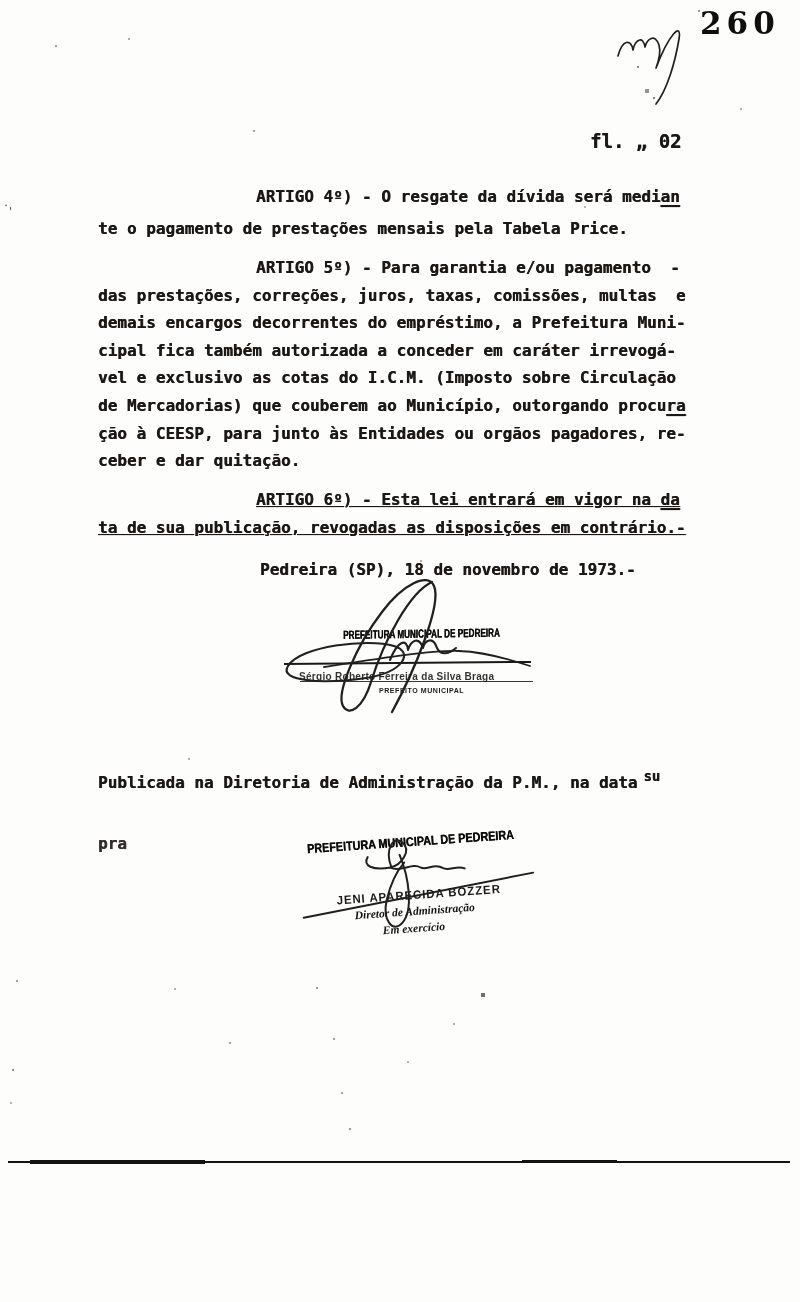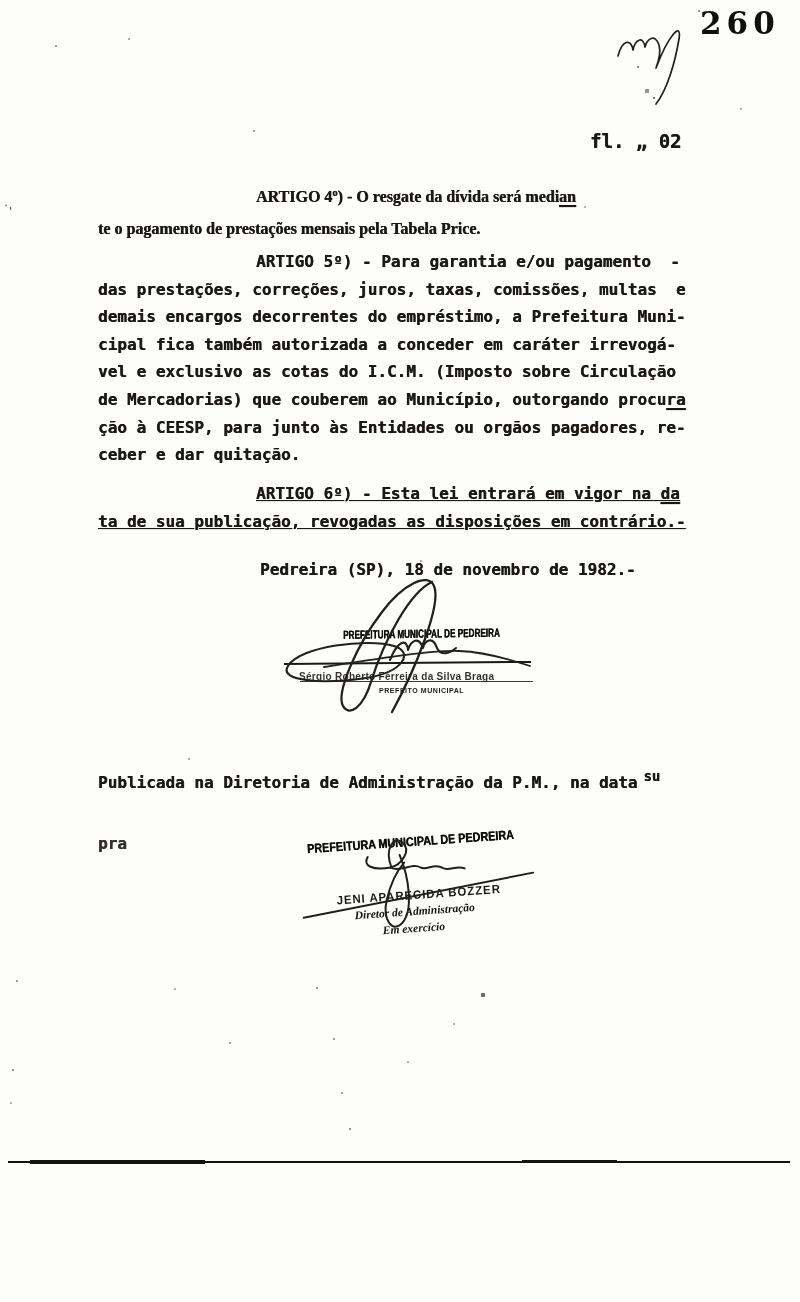--- a/index.html
+++ b/index.html
@@ -20,22 +20,22 @@
     color:#1b1814;
     text-shadow:0.4px 0 0 rgba(20,18,15,.75), 0 0.3px 0 rgba(20,18,15,.4);
     white-space:pre;
     letter-spacing:0px;
   }
   .abs{position:absolute;}
   
   #body-text{position:absolute;left:98px;top:181px;width:640px;}
   .para{position:relative;}
   .para .line{white-space:pre;}
-  .para:nth-child(1) .line{line-height:32px;font-family:Liberation Serif, serif;}
-  .para:nth-child(2){margin-top:3px;}
+  .para:nth-child(1) .line{line-height:32px;}
+  .para:nth-child(2){margin-top:9px;}
   .para:nth-child(2) .line{line-height:27.6px;}
   .para:nth-child(3){margin-top:11px;text-decoration:underline;}
   .para:nth-child(3) .line{line-height:28px;}
   .line.indent{padding-left:158px;}
   .utail{
     text-decoration:underline;
     text-decoration-thickness:2px;
     text-underline-offset:3px;
   }
   
@@ -110,21 +110,21 @@
   </svg>
 
   <div class="abs corner-number" style="left:700px;top:5px;">260</div>
 
   <div class="abs tw folio" style="left:590px;top:130px;">fl. „ 02</div>
 
   <div class="abs margin-mark" style="left:4px;top:198px;">·,</div>
 
   <div id="body-text" class="tw"><div class="para"><div class="line indent">ARTIGO 4º) - O resgate da dívida será medi<span class="utail">an</span></div><div class="line">te o pagamento de prestações mensais pela Tabela Price.</div></div><div class="para"><div class="line indent">ARTIGO 5º) - Para garantia e/ou pagamento  -</div><div class="line">das prestações, correções, juros, taxas, comissões, multas  e</div><div class="line">demais encargos decorrentes do empréstimo, a Prefeitura Muni-</div><div class="line">cipal fica também autorizada a conceder em caráter irrevogá-</div><div class="line">vel e exclusivo as cotas do I.C.M. (Imposto sobre Circulação</div><div class="line">de Mercadorias) que couberem ao Município, outorgando procu<span class="utail">ra</span></div><div class="line">ção à CEESP, para junto às Entidades ou orgãos pagadores, re-</div><div class="line">ceber e dar quitação.</div></div><div class="para"><div class="line indent">ARTIGO 6º) - Esta lei entrará em vigor na <span class="utail">da</span></div><div class="line">ta de sua publicação, revogadas as disposições em contrário.-</div></div></div>
 
-  <div class="abs tw" style="left:260px;top:560px;">Pedreira (SP), 18 de novembro de 1982.-</div>
+  <div class="abs tw" style="left:260px;top:560px;">Pedreira (SP), 18 de novembro de 1973.-</div>
 
   <div class="abs stamp-title" id="stamp-mayor-title" style="left:343px;top:628px;width:230px;">PREFEITURA MUNICIPAL DE PEDREIRA</div>
 
   <div class="abs sig-rule" style="left:284px;top:662px;width:247px;transform:rotate(-0.5deg);"></div>
 
   <div class="abs stamp-name" id="mayor-name" style="left:299px;top:671px;">Sérgio Roberto Ferreira da Silva Braga</div>
 
   <div class="abs sig-rule thin" style="left:300px;top:681px;width:233px;"></div>
 
   <div class="abs stamp-name" id="mayor-role" style="left:379px;top:686px;">PREFEITO MUNICIPAL</div>

